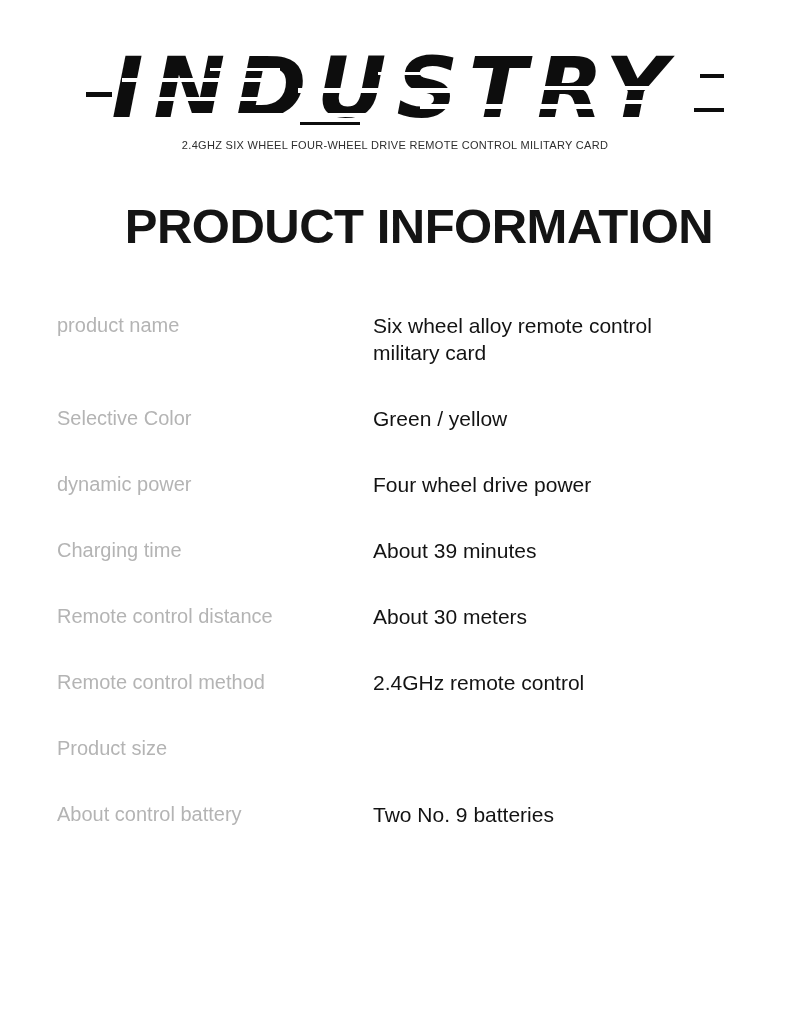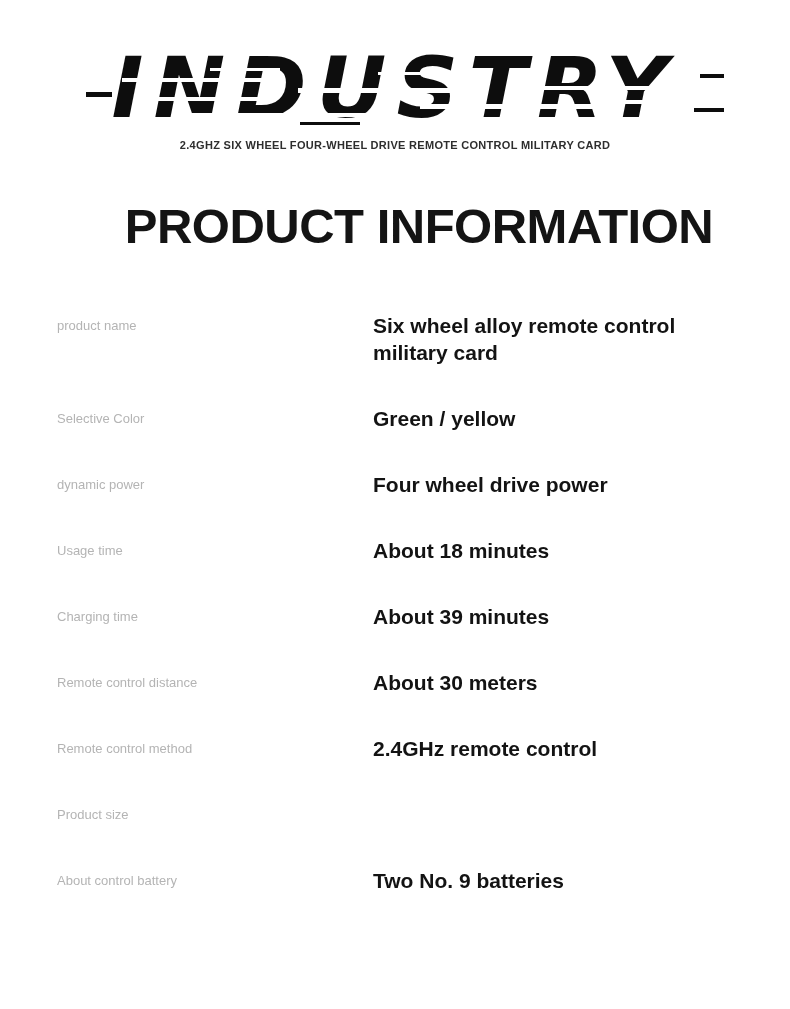--- a/index.html
+++ b/index.html
@@ -44,21 +44,21 @@
   .g11 { top: 92px;  left: 86px;  width: 26px;  height: 5px; }
   .g12 { top: 108px; left: 694px; width: 30px;  height: 4px; }
   .g13 { top: 74px;  left: 700px; width: 24px;  height: 4px; }
   .g14 { top: 122px; left: 300px; width: 60px;  height: 3px; }
 
   
   .tagline {
     position: absolute; top: 139px; left: 0; width: 100%;
     text-align: center;
     font-size: 11px; letter-spacing: 0.3px;
-    color: #2e2e2e; font-weight: bold;
+    color: #2e2e2e; font-weight: normal;
   }
 
   
   .page-title {
     position: absolute; top: 198px; left: 0; width: 100%;
     text-align: center;
     font-size: 49px; font-weight: bold;
     letter-spacing: -0.5px;
     color: #141414;
     white-space: nowrap;
@@ -69,29 +69,28 @@
   .spec-table {
     position: absolute; top: 312px; left: 57px; right: 28px;
     display: flex; flex-direction: column; row-gap: 39px;
   }
   .spec-row {
     display: grid;
     grid-template-columns: 316px 1fr;
     align-items: start;
   }
   .spec-label {
-    font-size: 13px; line-height: 27px;
+    font-size: 20px; line-height: 27px;
     color: #b4b4b4;
     font-weight: normal;
   }
   .spec-value {
     font-size: 21px; line-height: 27px;
     color: #131313;
     white-space: pre-line;
-    font-weight: bold;
   }
 </style>
 </head>
 <body>
 
 <div class="page">
 
   <div class="logo-wrap">
     <span class="logo-text">INDUSTRY</span>
   </div>
@@ -127,24 +126,20 @@
       <div class="spec-label">Selective Color</div>
       <div class="spec-value">Green / yellow</div>
     </div>
 
     <div class="spec-row">
       <div class="spec-label">dynamic power</div>
       <div class="spec-value">Four wheel drive power</div>
     </div>
 
 
-    <div class="spec-row">
-      <div class="spec-label">Usage time</div>
-      <div class="spec-value">About 18 minutes</div>
-    </div>
 
     <div class="spec-row">
       <div class="spec-label">Charging time</div>
       <div class="spec-value">About 39 minutes</div>
     </div>
 
     <div class="spec-row">
       <div class="spec-label">Remote control distance</div>
       <div class="spec-value">About 30 meters</div>
     </div>

